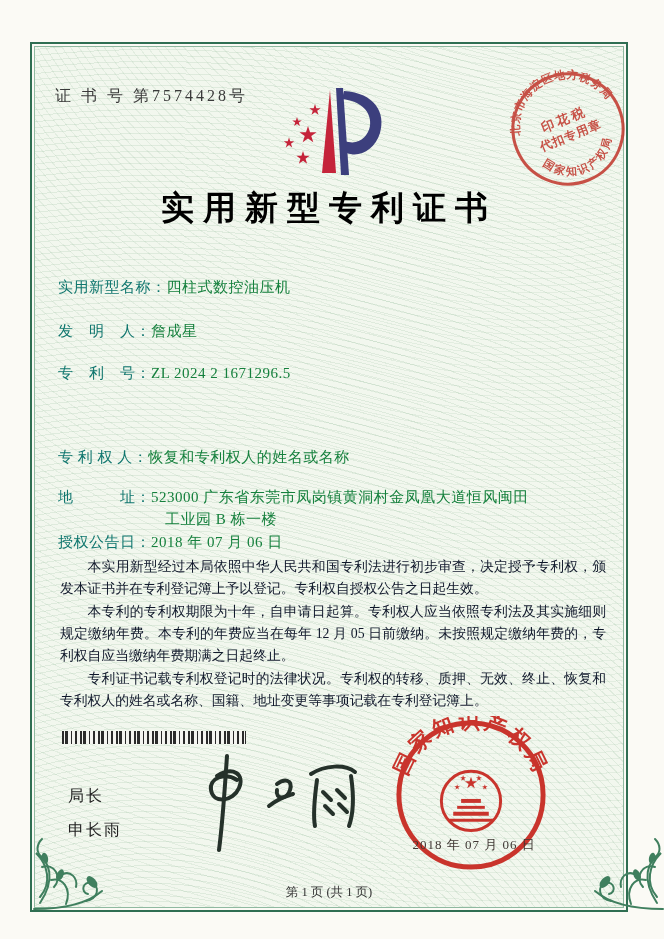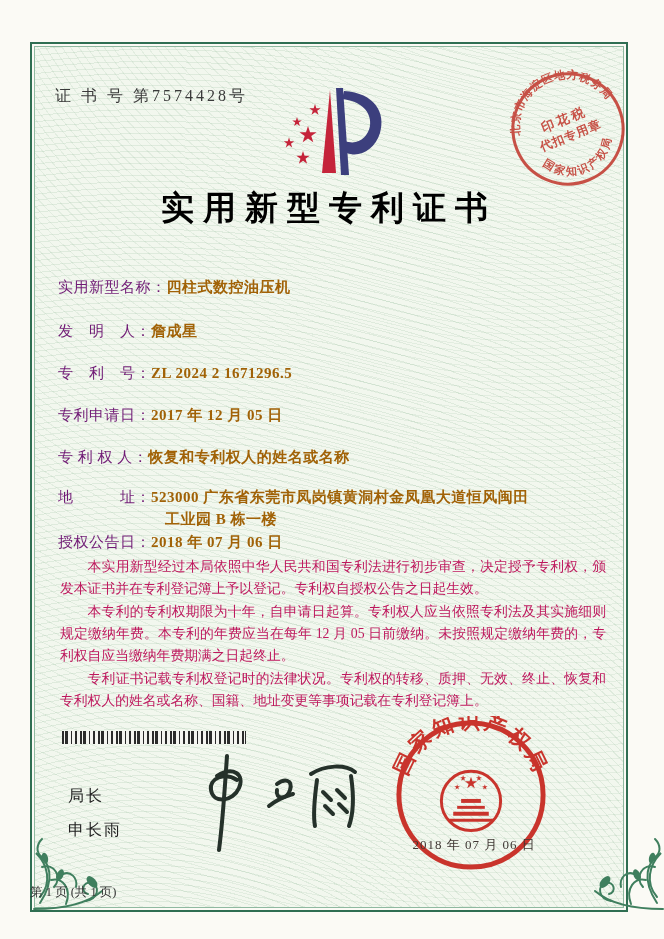--- a/index.html
+++ b/index.html
@@ -20,42 +20,42 @@
       repeating-radial-gradient(circle at 85% -35%, rgba(120,170,130,.13) 0 1px, rgba(0,0,0,0) 1px 7px);
   }
   .abs{position:absolute;}
   .cert-no{left:55px;top:86px;font-size:16px;letter-spacing:3px;color:#3a3a3a;}
   .logo{left:272px;top:84px;width:122px;height:102px;}
   .title{
     left:30px;top:186px;width:598px;text-align:center;
     font-size:33px;font-weight:bold;letter-spacing:9px;color:#000000;
   }
   .field{left:58px;font-size:15px;letter-spacing:.5px;white-space:nowrap;}
-  .field .flabel{color:#701a75;}
-  .field .fvalue{color:#a16207;font-weight:bold;}
+  .field .flabel{color:#0f766e;}
+  .field .fvalue{color:#15803d;}
   .body-text{
     left:60px;top:556px;width:546px;font-size:13.8px;line-height:1.62;
-    text-align:justify;color:#be185d;
+    text-align:justify;color:#0f172a;
   }
   .body-text p{margin:0;text-indent:2em;}
   .barcode{
     left:62px;top:731px;width:184px;height:13px;
     background:repeating-linear-gradient(90deg,
       #2b2b2b 0 2px,#f4f4f0 2px 3px,#2b2b2b 3px 6px,#f4f4f0 6px 9px,
       #2b2b2b 9px 10px,#f4f4f0 10px 13px,#2b2b2b 13px 15px,#f4f4f0 15px 18px);
   }
   .signer{left:68px;font-size:16px;letter-spacing:2px;color:#222;font-family:Liberation Serif, serif;}
   .signature{left:165px;top:750px;width:210px;height:108px;}
   .seal{left:392px;top:716px;width:158px;height:158px;}
   .seal-date{
     left:400px;top:836px;width:148px;text-align:center;
     font-size:13px;letter-spacing:1px;color:#3f3733;z-index:5;
   }
   .tax-seal{left:502px;top:60px;width:132px;height:138px;opacity:.88;}
-  .footer{left:30px;top:884px;width:598px;text-align:left;font-size:12.5px;color:#333;}
+  .footer{left:30px;top:884px;width:598px;text-align:center;font-size:12.5px;color:#333;}
   .flourish{width:80px;height:102px;}
   .fl-br{right:34px;bottom:28px;}
   .fl-bl{left:32px;bottom:28px;transform:scaleX(-1);}
 </style>
 </head>
 <body>
 
 <div class="page">
 
   <div class="frame">
@@ -115,23 +115,20 @@
   <div class="abs title">实用新型专利证书</div>
 
   <div class="abs field" style="top:278px">
     <span class="flabel">实用新型名称：</span><span class="fvalue">四柱式数控油压机</span>
   </div>
   <div class="abs field" style="top:322px">
     <span class="flabel">发　明　人：</span><span class="fvalue">詹成星</span>
   </div>
   <div class="abs field" style="top:364px">
     <span class="flabel">专　利　号：</span><span class="fvalue">ZL 2024 2 1671296.5</span>
-  </div>
-  <div class="abs field" style="top:406px">
-    <span class="flabel">专利申请日：</span><span class="fvalue">2017 年 12 月 05 日</span>
   </div>
   <div class="abs field" style="top:448px">
     <span class="flabel">专 利 权 人：</span><span class="fvalue">恢复和专利权人的姓名或名称</span>
   </div>
   <div class="abs field" style="top:488px">
     <span class="flabel">地　　　址：</span><span class="fvalue">523000 广东省东莞市凤岗镇黄洞村金凤凰大道恒风闽田</span>
   </div>
   <div class="abs field" style="top:510px;left:165px">
     <span class="fvalue">工业园 B 栋一楼</span>
   </div>

